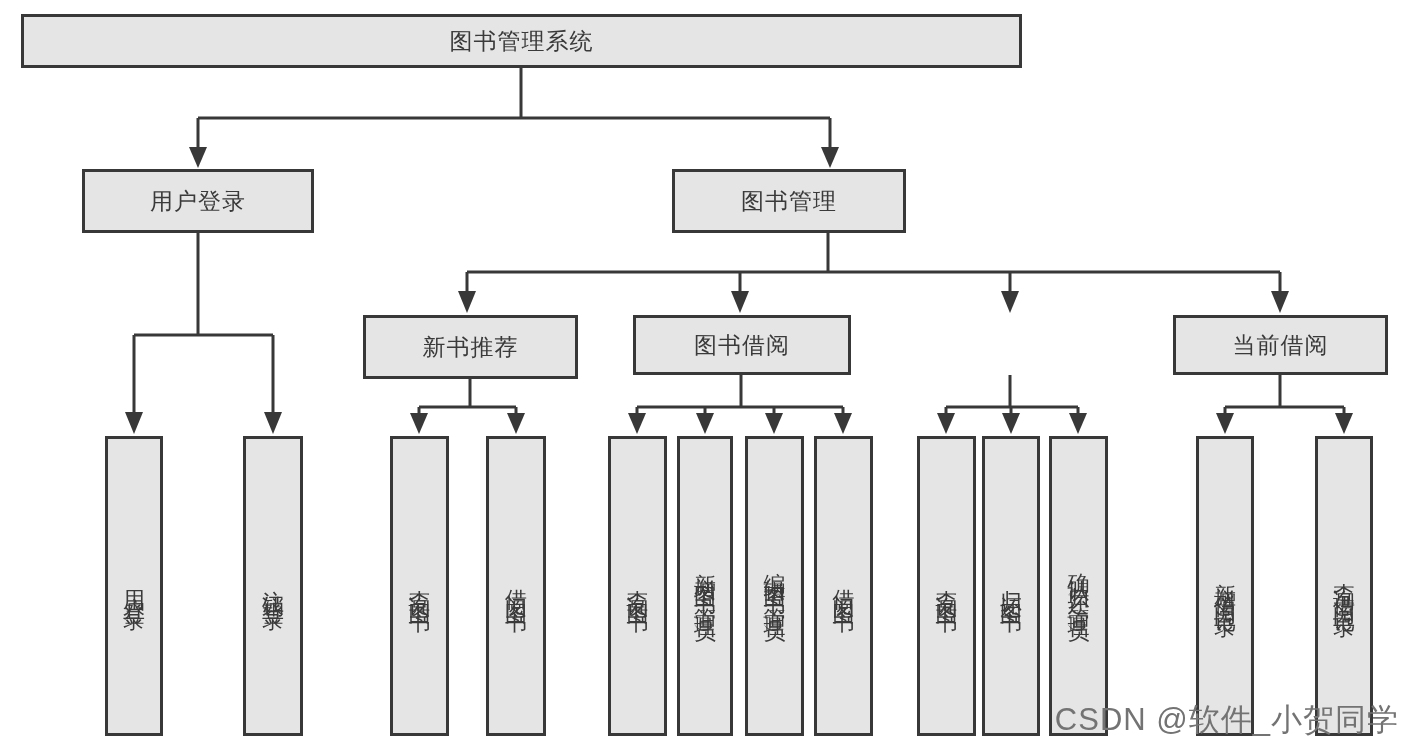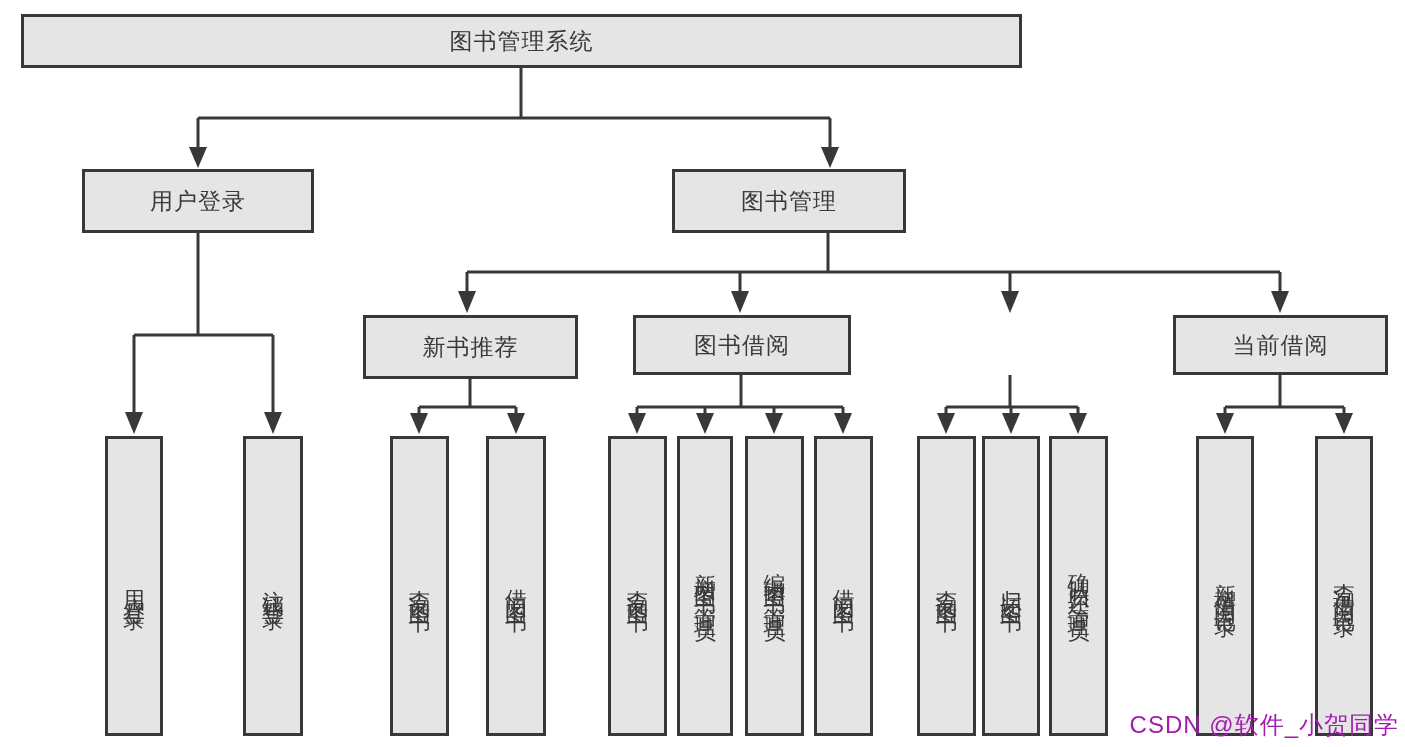--- a/index.html
+++ b/index.html
@@ -45,22 +45,22 @@
     fill:none;
   }
   #connectors polygon{
     fill:#383838;
     stroke:none;
   }
   .watermark{
     position:absolute;
     right:6px;
     bottom:6px;
-    font-size:24px;
-    color:#a21caf;
+    font-size:31px;
+    color:#737373;
     letter-spacing:1px;
     z-index:5;
   }
 </style>
 </head>
 <body>
 
 <div id="canvas">
 
   <svg id="connectors" viewBox="0 0 1405 747">

